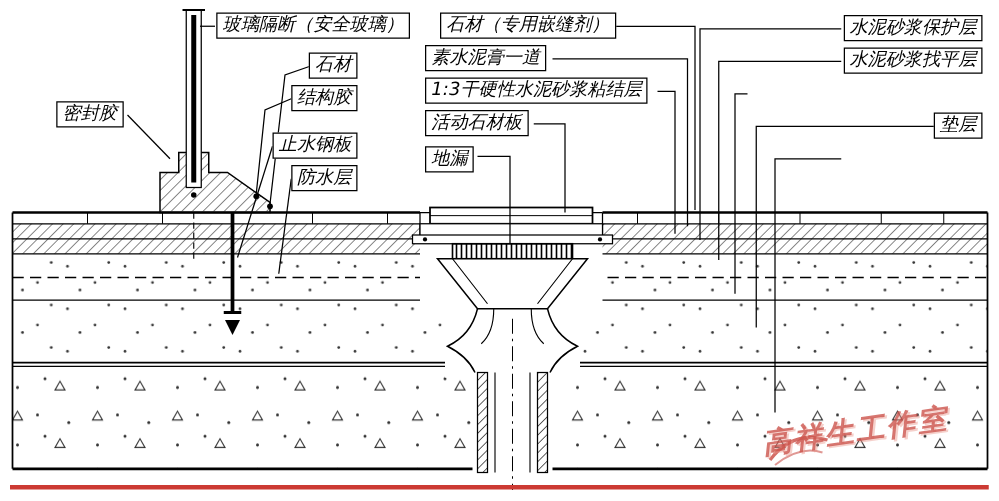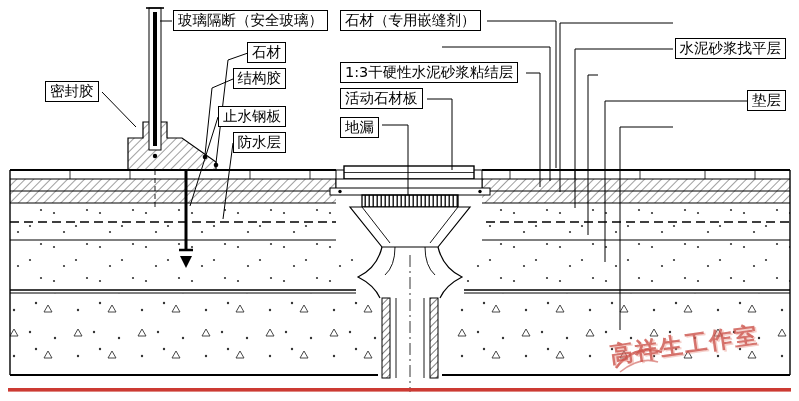--- a/index.html
+++ b/index.html
@@ -1,18 +1,19 @@
 <!DOCTYPE html>
 <html><head>
 <meta charset="utf-8">
 <style>
   html,body{margin:0;padding:0;background:#fff;}
   .stage{
     position:relative;width:795px;height:401px;background:#ffffff;overflow:hidden;
     font-family:"DejaVu Sans","Liberation Sans",sans-serif;
+    font-style:italic;
   }
   .stage svg{position:absolute;left:0;top:0;z-index:1;}
   .lbl{
     position:absolute;z-index:5;font-size:14.5px;line-height:17px;
     padding:1px 4px;border:1px solid #000;background:#fff;color:#000;
     white-space:nowrap;
   }
   .wm{
     position:absolute;z-index:6;left:608px;top:340px;
     transform:rotate(-8deg);transform-origin:left top;
@@ -145,23 +146,25 @@
     <rect x="8" y="388" width="783" height="3.6" fill="#cc3a33"></rect>
   </svg>
 
   <div class="lbl" style="top:10px;right:467px">玻璃隔断（安全玻璃）</div>
   <div class="lbl" style="top:42px;right:509px">石材</div>
   <div class="lbl" style="top:68px;right:509px">结构胶</div>
   <div class="lbl" style="top:106px;right:509px">止水钢板</div>
   <div class="lbl" style="top:132px;right:509px">防水层</div>
   <div class="lbl" style="top:81px;left:45px">密封胶</div>
 
-  <div class="lbl" style="top:10px;left:340px">石材（专用嵌缝剂）</div>
+  <div class="lbl" style="top:10px;left:352px">石材（专用嵌缝剂）</div>
+  <div class="lbl" style="top:36px;left:340px">素水泥膏一道</div>
   <div class="lbl" style="top:62px;left:340px">1:3干硬性水泥砂浆粘结层</div>
   <div class="lbl" style="top:88px;left:340px">活动石材板</div>
   <div class="lbl" style="top:117px;left:340px">地漏</div>
 
+  <div class="lbl" style="top:12px;right:9px">水泥砂浆保护层</div>
   <div class="lbl" style="top:38px;right:9px">水泥砂浆找平层</div>
   <div class="lbl" style="top:90px;right:9px">垫层</div>
 
   <div class="wm">高祥生工作室</div>
 
 </div>
 
 </body></html>

